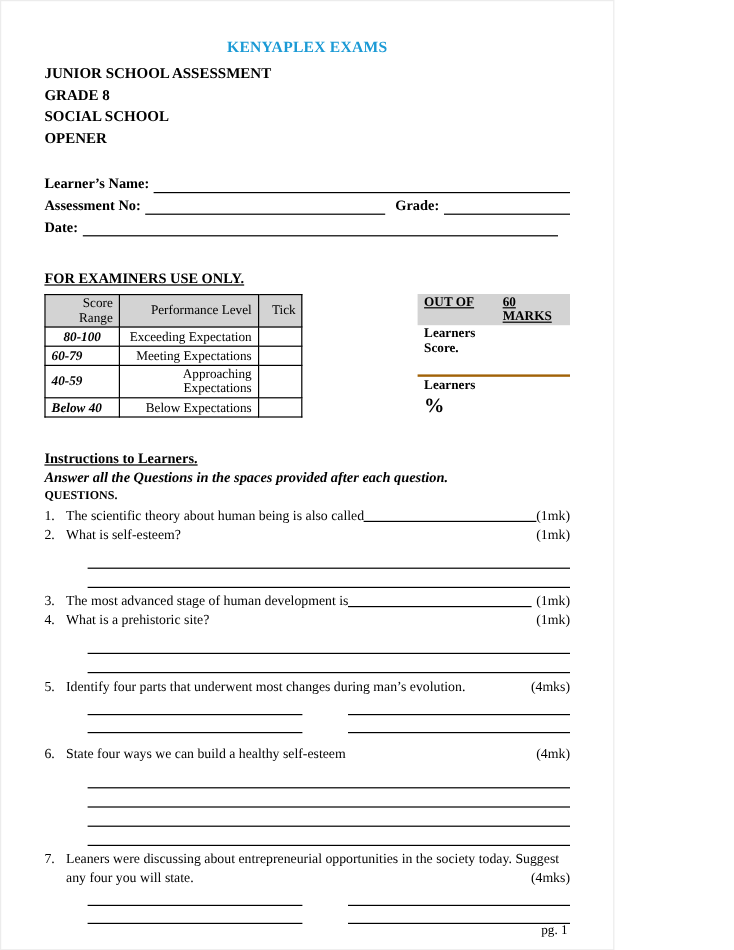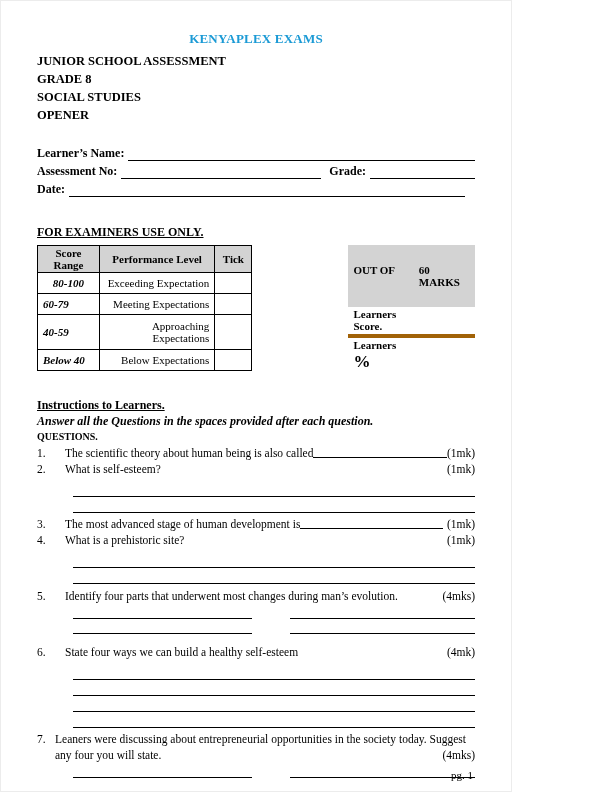--- a/index.html
+++ b/index.html
@@ -20,41 +20,41 @@
   .ul { border-bottom: 1px solid #000; flex: 1; margin-left: 4px; height: 13px; }
   .ul-fixed { border-bottom: 1px solid #000; width: 200px; margin-left: 4px; height: 13px; }
   .grade-label { margin-left: 8px; }
   .ul-short { border-bottom: 1px solid #000; flex: 1; margin-left: 4px; margin-right: 10px; height: 13px; }
 
   .section-heading { font-weight: bold; font-size: 12px; text-decoration: underline; margin-top: 28px; }
 
   .tables-row { display: flex; margin-top: 5px; }
   table.score { border-collapse: collapse; font-size: 11px; }
   table.score th, table.score td { border: 1px solid #000; padding: 1px 5px; height: 13px; }
-  table.score th { background: var(--table-header-bg, #d3d3d3); font-weight: bold; text-align: center; }
+  table.score th { background: var(--table-header-bg, #d3d3d3); font-weight: normal; text-align: right; }
   td.range { font-weight: bold; font-style: italic; width: 68px; }
   td.range.center { text-align: center; margin-top: 16px; }
   td.level { font-weight: normal; width: 140px; text-align: right; }
   td.tick { width: 30px; }
   th.tick-h { width: 30px; }
 
   .marks-box { margin-left: 96px; width: 160px; font-size: 11px; font-weight: bold; }
-  .marks-box-header { display: flex; background: var(--table-header-bg, #d3d3d3); padding: 19px 5px; }
+  .marks-box-header { display: flex; background: var(--table-header-bg, #d3d3d3); padding: 1px 5px; text-decoration: underline; }
   .marks-box-header .out-of { width: 70px; }
   .mb-row { padding: 1px 5px 0 5px; line-height: 12px; }
-  .mb-score-row { border-bottom: 4px solid #a16207; padding: 0 5px 2px 5px; line-height: 12px; }
+  .mb-score-row { border-bottom: 2px solid #a16207; padding: 0 5px 16px 5px; line-height: 12px; }
   .mb-percent { font-size: 17px; padding: 2px 5px 0 5px; line-height: 18px; }
 
   .instr { margin-top: 27px; }
   .instructions-note { font-weight: bold; font-style: italic; font-size: 12px; line-height: 16px; }
   .questions-heading { font-weight: bold; font-size: 10px; line-height: 16px; }
 
   .q { display: flex; font-size: 11.5px; line-height: 16px; }
   .qnum { width: 18px; flex: none; }
-  .qtext { flex: none; margin-left: 10px; }
+  .qtext { flex: none; }
   .fill { flex: 1; border-bottom: 1px solid #000; margin-bottom: 3px; }
   .spacer { flex: 1; }
   .qmarks { flex: none; }
   .qmarks.gap { margin-left: 4px; }
 
   .ans-lines { margin-top: 4px; margin-bottom: 3px; }
   .ans-line { height: 15px; border-bottom: 1px solid #000; margin-left: 36px; }
 
   .two-col { display: flex; margin-left: 36px; }
   .col-line { height: 14px; border-bottom: 1px solid #000; }
@@ -73,21 +73,21 @@
 </head>
 <body>
 
 <div class="page">
 
   <div class="doc-title">KENYAPLEX EXAMS</div>
 
   <div>
     <div class="hdr-line">JUNIOR SCHOOL ASSESSMENT</div>
     <div class="hdr-line">GRADE 8</div>
-    <div class="hdr-line">SOCIAL STUDIES</div>
+    <div class="hdr-line">SOCIAL SCHOOL</div>
     <div class="hdr-line">OPENER</div>
   </div>
 
   <div class="fields">
     <div class="field-row">
       <span>Learner’s Name:</span>
       <span class="ul"></span>
     </div>
     <div class="field-row">
       <span>Assessment No:</span>

